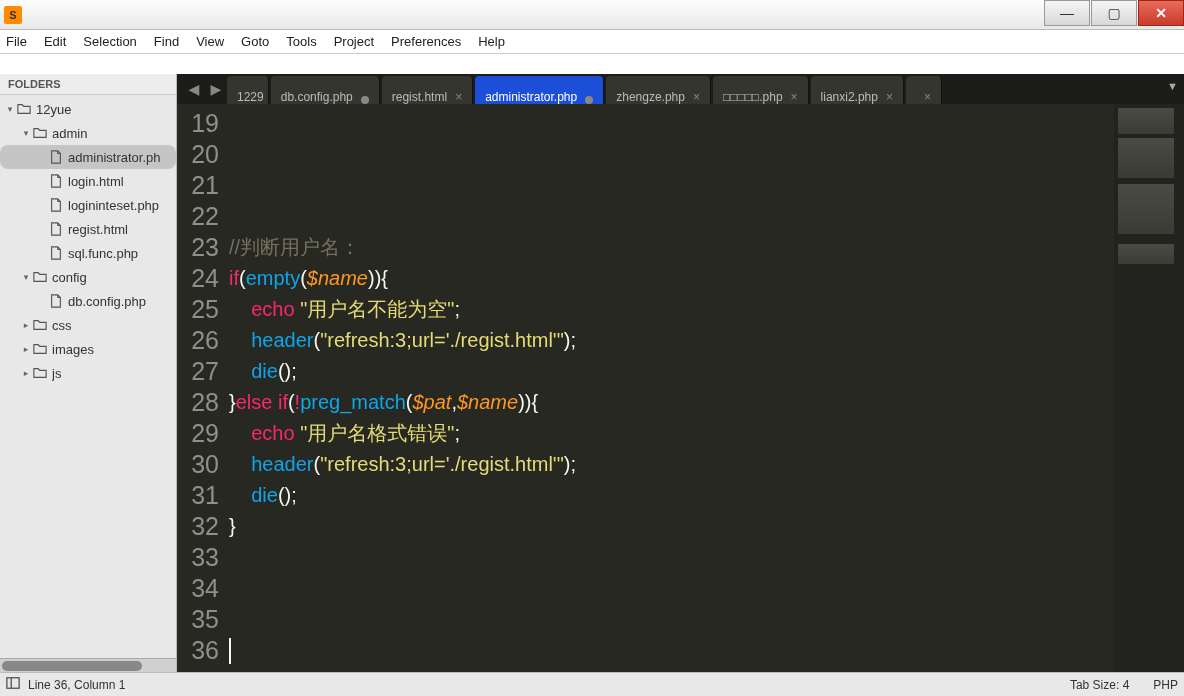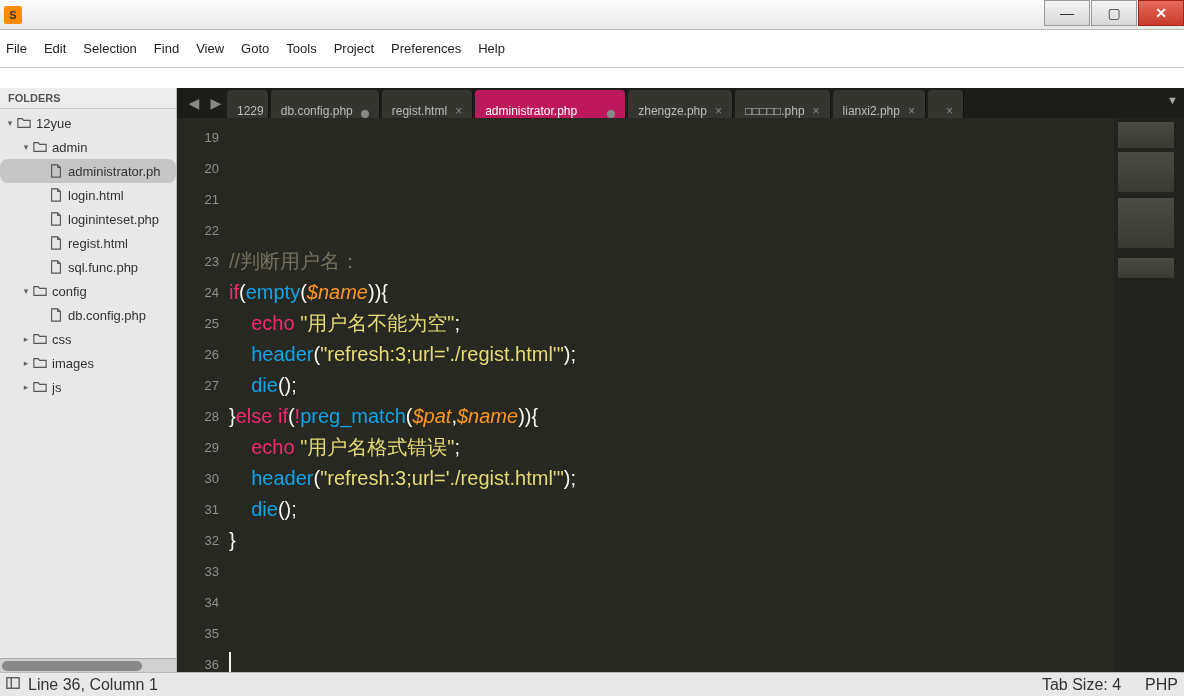--- a/index.html
+++ b/index.html
@@ -8,21 +8,21 @@
 
 .titlebar { height: 30px; background: linear-gradient(#fdfdfd, #e8e8e8); border-bottom: 1px solid #bbb; display: flex; align-items: center; padding: 0 4px; position: relative; }
 .titlebar .app-icon { width: 18px; height: 18px; background: #ff8c00; border-radius: 2px; display: flex; align-items: center; justify-content: center; font-size: 11px; font-weight: bold; color: #333; margin-right: 6px; }
 .titlebar .title-text { font-size: 13px; color: #222; }
 .win-controls { position: absolute; right: 0; top: 0; display: flex; height: 30px; }
 .win-btn { width: 46px; height: 26px; margin-left: 1px; display: flex; align-items: center; justify-content: center; font-size: 14px; }
 .win-min, .win-max { background: linear-gradient(#f5f5f5,#d8d8d8); border: 1px solid #999; color: #333; }
 .win-close { background: linear-gradient(#e86a5c,#c93b2a); border: 1px solid #a02518; color: #fff; font-weight: bold; }
 
 
-.menubar { height: 38px; background: #fff; border-bottom: 1px solid #ccc; display: flex; align-items: center; padding: 0 6px; font-size: 13px; color: #222; }
+.menubar { height: 24px; background: #fff; border-bottom: 1px solid #ccc; display: flex; align-items: center; padding: 0 6px; font-size: 13px; color: #222; }
 .menubar span { margin-right: 17px; cursor: default; }
 
 
 .content { flex: 1; display: flex; min-height: 0; background: #272822; margin-top: 20px; }
 
 
 .sidebar { width: 177px; background: #e8e8e8; display: flex; flex-direction: column; border-right: 1px solid #bbb; }
 .sidebar-header { font-size: 11px; font-weight: bold; color: #555; padding: 4px 8px; border-bottom: 1px solid #ccc; background: #ededed; }
 .tree { flex: 1; font-size: 13px; color: #333; overflow: hidden; padding-top: 2px; }
 .tree-row { display: flex; align-items: center; height: 24px; padding-left: 4px; white-space: nowrap; }
@@ -32,43 +32,43 @@
 .folder-icon svg, .file-icon svg { width: 14px; height: 14px; }
 .tree-label { overflow: hidden; text-overflow: ellipsis; }
 .sidebar-hscroll { height: 14px; background: #d0d0d0; border-top: 1px solid #aaa; position: relative; }
 .sidebar-hscroll .thumb { position: absolute; left: 2px; top: 2px; height: 10px; width: 140px; background: #888; border-radius: 5px; }
 
 
 .editor { flex: 1; display: flex; flex-direction: column; background: #272822; min-width: 0; }
 .tabbar { height: 30px; background: #1c1c19; display: flex; align-items: stretch; padding-left: 6px; position: relative; }
 .nav-arrows { display: flex; align-items: center; color: #888; font-size: 14px; width: 44px; justify-content: space-around; }
 .tab { display: flex; align-items: flex-end; padding: 0 10px; font-size: 12px; color: #bbb; border-right: 1px solid #111; background: #34352f; position: relative; border-top-left-radius: 4px; border-top-right-radius: 4px; margin-right: 2px; margin-top: 2px; }
-.tab.active { background: #be185d; color: #fff; gap: 22px; }
+.tab.active { background: #1d4ed8; color: #fff; }
 .tab.trunc { max-width: 52px; overflow: hidden; padding-right: 4px; }
 .tab .dirty { margin-left: 8px; width: 8px; height: 8px; border-radius: 50%; background: #888; }
 .tab .close { margin-left: 8px; color: #888; font-size: 12px; }
 .tab-overflow { position: absolute; right: 6px; top: 6px; color: #aaa; font-size: 11px; }
 
 .code-area { flex: 1; display: flex; position: relative; font-family: Consolas, monospace; min-height: 0; }
-.gutter { width: 52px; background: #272822; color: #8f908a; text-align: right; padding: 4px 10px 0 0; font-size: 13px; line-height: 31px; }
+.gutter { width: 52px; background: #272822; color: #8f908a; text-align: right; padding: 4px 10px 0 0; font-size: 25px; line-height: 31px; }
 .codelines { flex: 1; background: #272822; color: #f8f8f2; font-size: 20px; line-height: 31px; padding-top: 4px; white-space: pre; overflow: hidden; }
 .codelines .line { display: block; }
 .cm { color: #75715e; }
 .kw { color: #f92672; }
 .fn { color: #0ea5e9; }
 .var { color: #fd971f; font-style: italic; }
 .str { color: #e6db74; }
 .pn { color: #f8f8f2; }
 .cursor { display: inline-block; width: 2px; height: 26px; background: #f8f8f0; vertical-align: middle; margin-top: -2px; }
 
 .minimap { width: 70px; background: #22231e; position: relative; }
 .minimap .mm-block { position: absolute; left: 4px; right: 10px; background: linear-gradient(#4a4b42, #3a3b33); }
 
 
-.statusbar { height: 24px; background: #e8e8e8; border-top: 1px solid #bbb; display: flex; align-items: center; font-size: 16px; color: #333; padding: 0 6px; }
+.statusbar { height: 24px; background: #e8e8e8; border-top: 1px solid #bbb; display: flex; align-items: center; font-size: 12px; color: #333; padding: 0 6px; }
 .statusbar .sb-left { display: flex; align-items: center; gap: 8px; }
 .statusbar .sb-right { margin-left: auto; display: flex; align-items: center; gap: 24px; }
 .sb-icon svg { width: 14px; height: 14px; }
 </style>
 </head>
 <body>
 
 <div class="titlebar">
   <div class="app-icon">S</div>
   <div class="win-controls">

